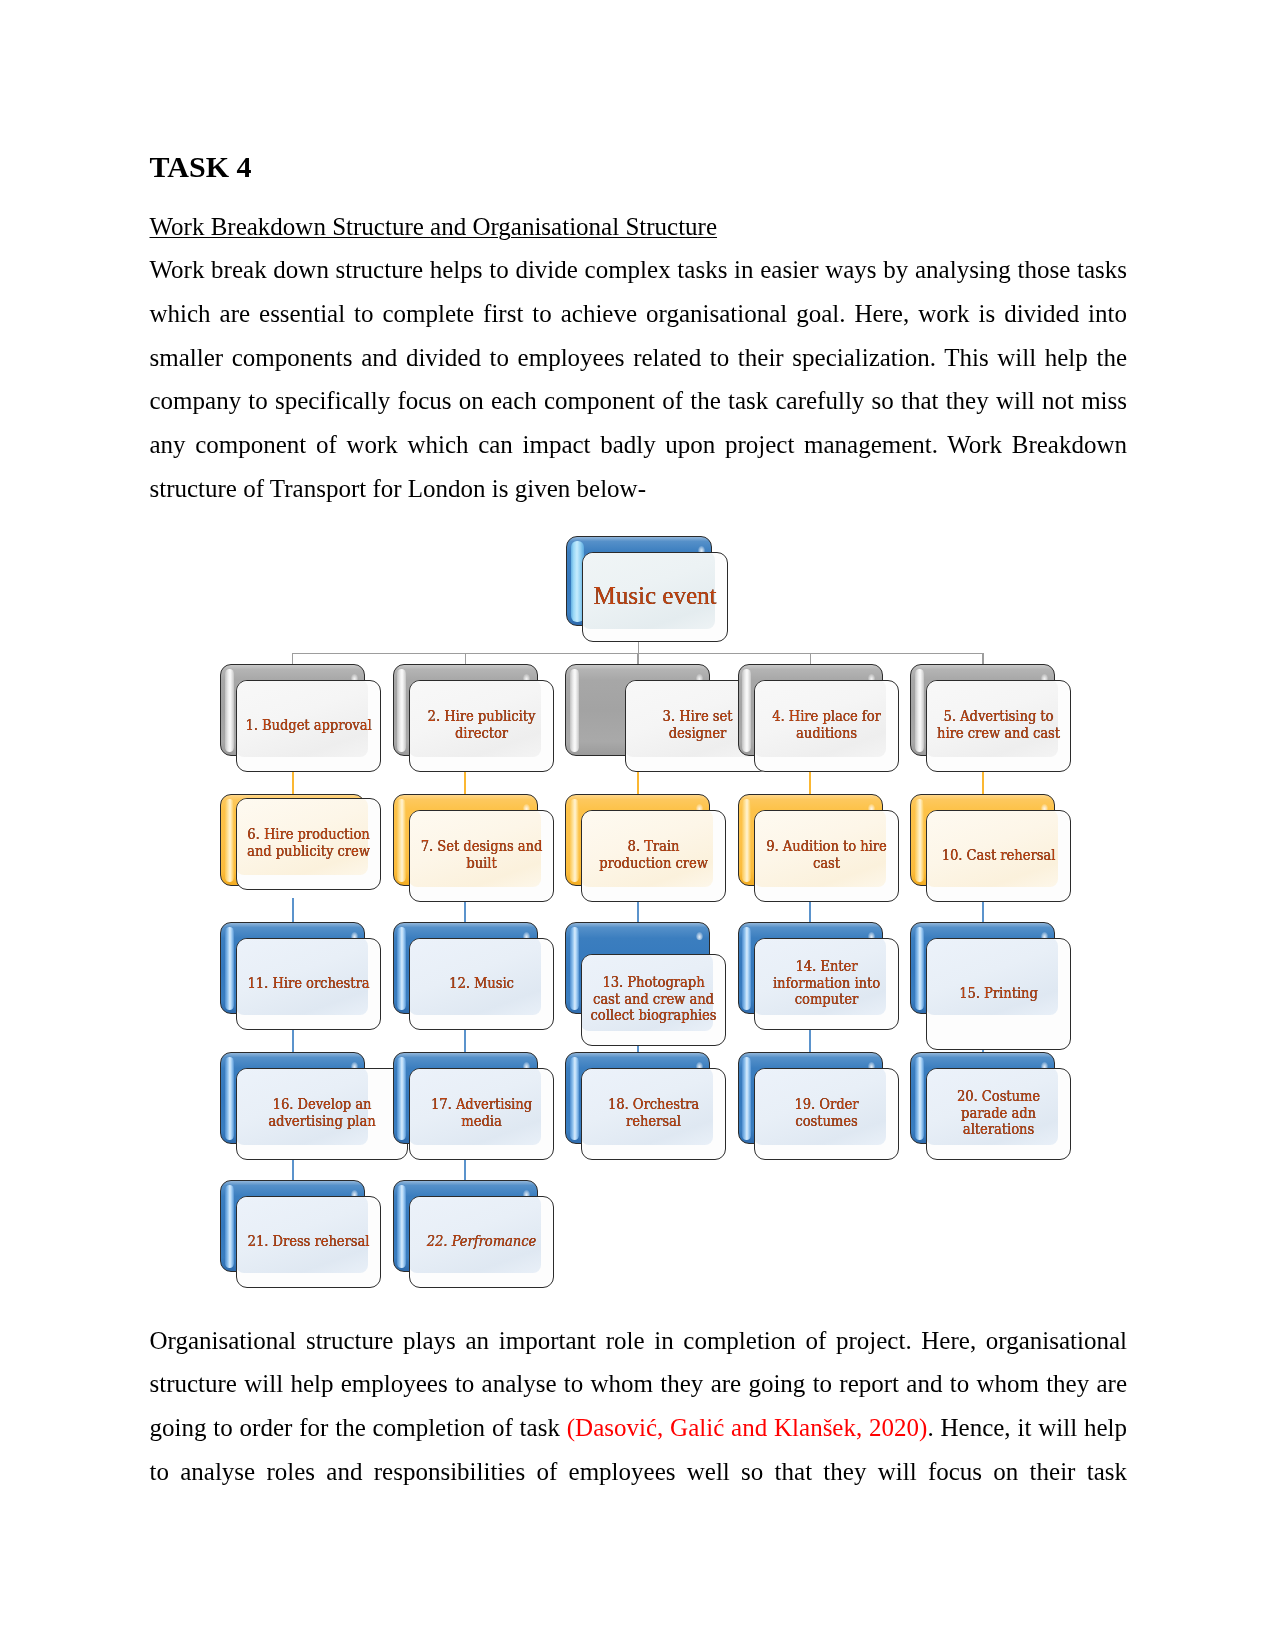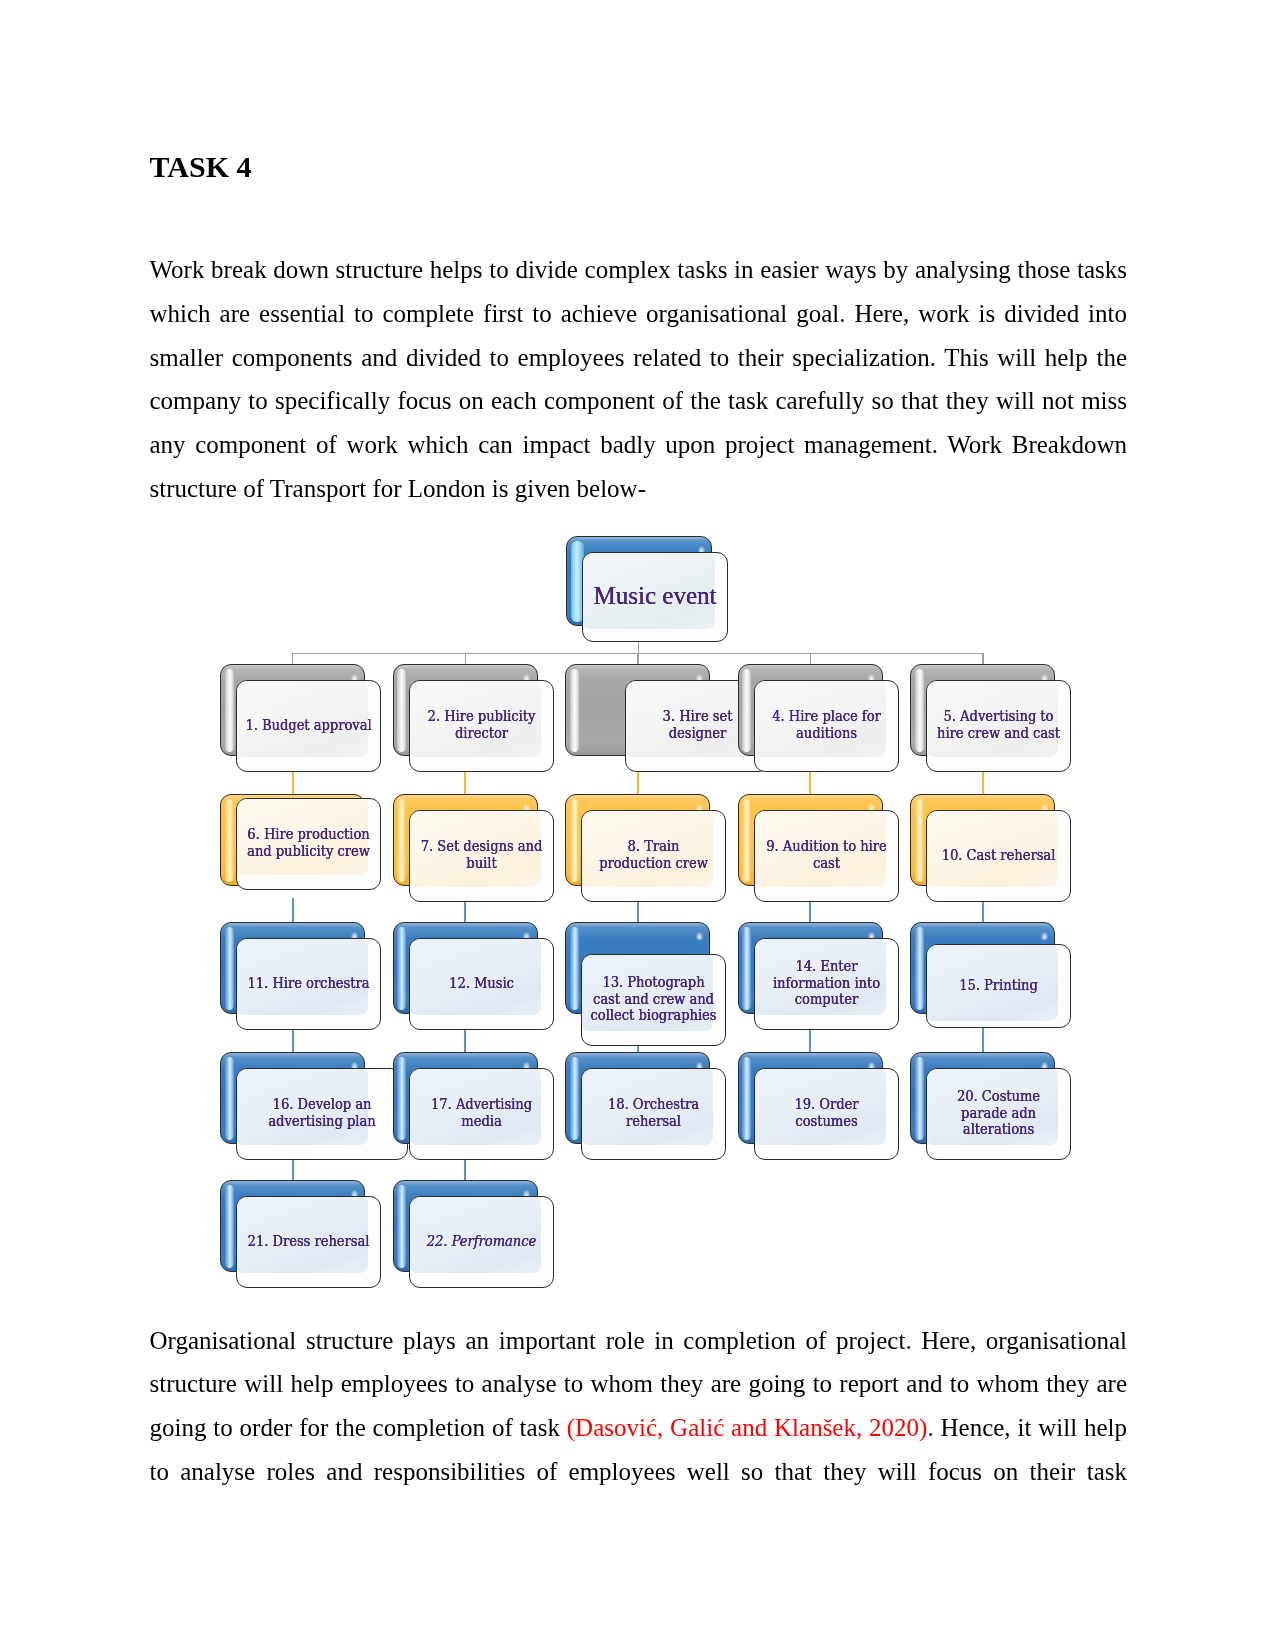--- a/index.html
+++ b/index.html
@@ -28,31 +28,32 @@
   .nbox-back{position:absolute;left:0;top:0;border-radius:11px;
        border:1.5px solid #2b2b2b;box-sizing:border-box;overflow:hidden;}
   .nbox-back .stripe{position:absolute;left:3.5px;top:3.5px;width:9px;bottom:3.5px;border-radius:4.5px;}
   .nbox-back .spec{position:absolute;right:6.5px;top:9px;width:7px;height:8px;border-radius:50%;}
   .nbox-front{position:absolute;border-radius:11px;border:1.5px solid #2b2b2b;
        box-sizing:border-box;background:#fdfdfd;overflow:hidden;}
   .nbox-front .panel{position:absolute;left:-1px;top:-1px;border-radius:11px 8px 8px 8px;}
   .nlabel{position:absolute;left:1px;right:1px;top:50%;transform:translateY(calc(-50% - 1px)) translateZ(0);
        will-change:transform;
        text-align:center;font-family:"DejaVu Serif Condensed","DejaVu Serif",serif;
-       font-size:14.5px;line-height:16.6px;color:#4c1d95;font-weight:400;
+       font-size:14.5px;line-height:16.6px;color:#c2410c;font-weight:400;
        white-space:pre-line;
        text-shadow:0 0 0.35px rgba(20,20,20,0.85), 0.3px 0 0.2px rgba(20,20,20,0.45);}
   .conn{position:absolute;}
 </style>
 </head>
 <body>
 
 <div class="page">
 
   <div class="task-heading">TASK 4</div>
+  <div class="sub-heading">Work Breakdown Structure and Organisational Structure</div>
   <div class="para" id="para1">Work break down structure helps to divide complex tasks in easier ways by analysing those tasks which are essential to complete first to achieve organisational goal. Here, work is divided into smaller components and divided to employees related to their specialization. This will help the company to specifically focus on each component of the task carefully so that they will not miss any component of work which can impact badly upon project management. Work Breakdown structure of Transport for London is given below-</div>
   <div class="para" id="para2"><span>Organisational structure plays an important role in completion of project. Here, organisational structure will help employees to analyse to whom they are going to report and to whom they are going to order for the completion of task </span><span class="cite">(Dasović, Galić and Klanšek, 2020)</span><span>. Hence, it will help to analyse roles and responsibilities of employees well so that they will focus on their task</span></div>
 
   <div id="diagram">
       <div class="conn" style="left: 637.5px; top: 632px; width: 1.4px; height: 22px; background: rgb(157, 157, 157);"></div>
       <div class="conn" style="left: 292px; top: 653px; width: 691.8px; height: 1.4px; background: rgb(157, 157, 157);"></div>
       <div class="conn" style="left: 292px; top: 653px; width: 1.4px; height: 12.5px; background: rgb(157, 157, 157);"></div>
       <div class="conn" style="left: 464.6px; top: 653px; width: 1.4px; height: 12.5px; background: rgb(157, 157, 157);"></div>
       <div class="conn" style="left: 637.2px; top: 653px; width: 1.4px; height: 12.5px; background: rgb(157, 157, 157);"></div>
       <div class="conn" style="left: 809.8px; top: 653px; width: 1.4px; height: 12.5px; background: rgb(157, 157, 157);"></div>
@@ -234,21 +235,21 @@
           <div class="nlabel">14. Enter
 information into
 computer</div>
         </div>
       </div>
       <div class="node" style="left: 910.4px; top: 922px;">
         <div class="nbox-back" style="width: 145px; height: 92px; background: linear-gradient(rgb(146, 182, 218) 0%, rgb(85, 144, 201) 5%, rgb(59, 126, 191) 17%, rgb(52, 120, 189) 50%, rgb(58, 126, 192) 85%, rgb(46, 107, 173) 100%);">
           <div class="stripe" style="background: linear-gradient(90deg, rgb(77, 140, 206) 0%, rgb(143, 194, 238) 30%, rgb(216, 236, 253) 54%, rgb(156, 202, 242) 76%, rgb(85, 147, 210) 100%);"></div>
           <div class="spec" style="background: radial-gradient(at 50% 62%, rgba(255, 255, 255, 0.88) 0%, rgba(255, 255, 255, 0.45) 44%, rgba(255, 255, 255, 0) 80%);"></div>
         </div>
-        <div class="nbox-front" style="left: 16px; top: 22px; width: 145px; height: 84px;">
+        <div class="nbox-front" style="left: 16px; top: 16px; width: 145px; height: 112px;">
           <div class="panel" style="width: 132px; height: 77px; background: linear-gradient(160deg, rgb(236, 242, 250) 0%, rgb(232, 239, 247) 45%, rgb(223, 232, 242) 80%, rgb(233, 240, 248) 100%);"></div>
           <div class="nlabel">15. Printing</div>
         </div>
       </div>
       <div class="node" style="left: 220px; top: 1052px;">
         <div class="nbox-back" style="width: 145px; height: 92px; background: linear-gradient(rgb(146, 182, 218) 0%, rgb(85, 144, 201) 5%, rgb(59, 126, 191) 17%, rgb(52, 120, 189) 50%, rgb(58, 126, 192) 85%, rgb(46, 107, 173) 100%);">
           <div class="stripe" style="background: linear-gradient(90deg, rgb(77, 140, 206) 0%, rgb(143, 194, 238) 30%, rgb(216, 236, 253) 54%, rgb(156, 202, 242) 76%, rgb(85, 147, 210) 100%);"></div>
           <div class="spec" style="background: radial-gradient(at 50% 62%, rgba(255, 255, 255, 0.88) 0%, rgba(255, 255, 255, 0.45) 44%, rgba(255, 255, 255, 0) 80%);"></div>
         </div>
         <div class="nbox-front" style="left: 16px; top: 16px; width: 172px; height: 92px;">

